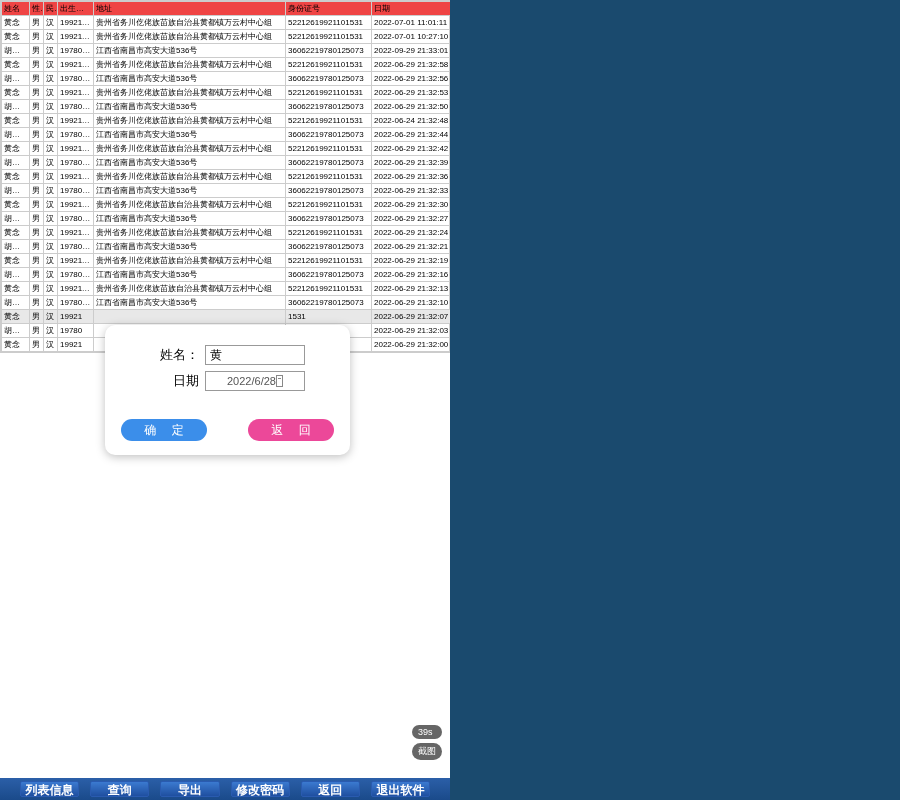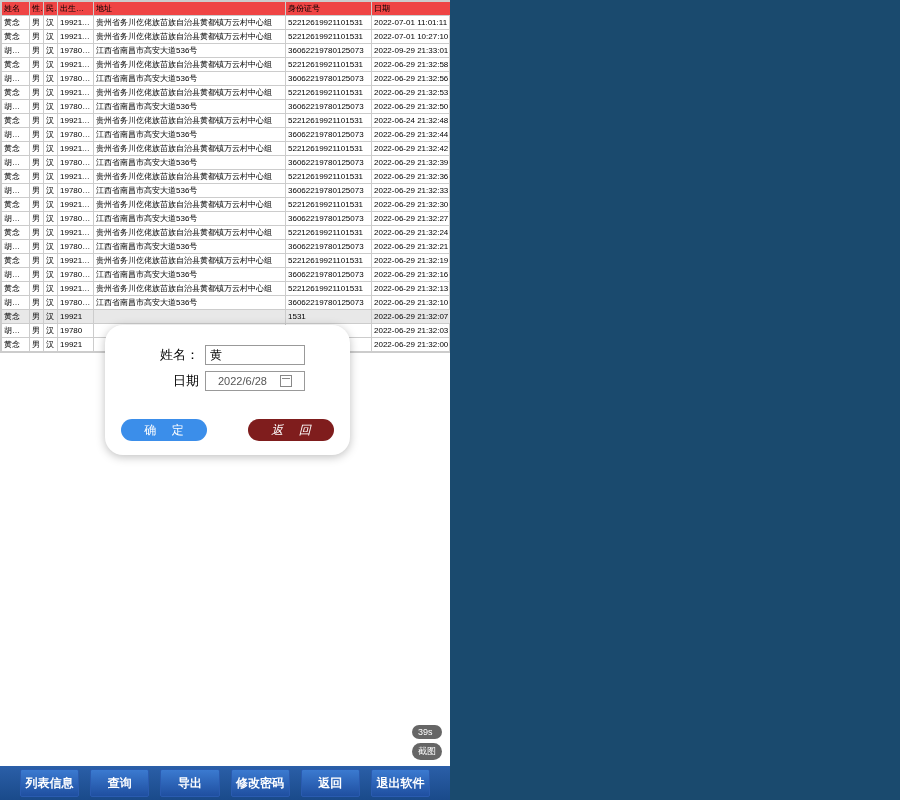--- a/index.html
+++ b/index.html
@@ -12,35 +12,35 @@
   th { background: #ef4444; font-weight: normal; }
   .col-name { width: 28px; }
   .col-sex  { width: 14px; }
   .col-nat  { width: 14px; }
   .col-bir  { width: 36px; }
   .col-addr { width: 192px; }
   .col-id   { width: 86px; }
   .col-date { width: 80px; }
   tr.selected td { background: #e8e8e8; }
 
-  .bottom-bar { position: absolute; left: 0; right: 0; bottom: 0; height: 34px; display: flex; gap: 11px; background: linear-gradient(#2b5fa8,#1a4a8a); padding: 3px 20px; }
+  .bottom-bar { position: absolute; left: 0; right: 0; bottom: 0; height: 22px; display: flex; gap: 11px; background: linear-gradient(#2b5fa8,#1a4a8a); padding: 3px 20px; }
   .bottom-bar button { flex: 1; background: linear-gradient(#3b7ad0,#1f4fa0); color: #fff; border: 1px solid #2a5bb0; font-size: 12px; font-weight: bold; border-radius: 2px; cursor: pointer; }
 
-  .dialog { position: absolute; background: #fff; border-radius: 18px; box-shadow: 0 2px 10px rgba(0,0,0,0.25); padding: 14px 16px 14px 16px; }
+  .dialog { position: absolute; background: #fff; border-radius: 10px; box-shadow: 0 2px 10px rgba(0,0,0,0.25); padding: 14px 16px 14px 16px; }
   .dialog .row { display: flex; align-items: center; margin: 6px 0; gap: 6px; }
   .dialog label { width: 78px; text-align: right; font-size: 13px; }
   .dialog input { border: 1px solid #999; padding: 2px 4px; font-size: 12px; height: 20px; }
   .btn-row { display: flex; justify-content: space-between; margin-top: 28px; gap: 30px; }
   .btn-row button { width: 86px; height: 22px; border: none; border-radius: 11px; font-size: 12px; letter-spacing: 6px; text-indent: 6px; cursor: pointer; }
   .btn-ok { background: #3b8eea; color: #fff; }
-  .btn-back { background: #7f1d1d; color: #fff; font-style: italic; }
+  .btn-back { background: #ec4899; color: #fff; }
 
   .search-dialog { left: 105px; top: 325px; width: 245px; }
 
-  .date-input { width: 100px; border:1px solid #999; display:flex; align-items:center; padding:0 12px; height:20px; font-size:11px; color:#555; justify-content:space-between;}
+  .date-input { width: 100px; border:1px solid #999; display:flex; align-items:center; padding:0 21px; height:20px; font-size:11px; color:#555; justify-content:space-between;}
   .cal-icon { width:12px; height:12px; border:1px solid #888; display:inline-block; position:relative;}
   .cal-icon::before{content:""; position:absolute; top:2px; left:1px; right:1px; height:1px; background:#888;}
 
   .capture-badge { position:absolute; right:8px; bottom:40px; display:flex; gap:4px;flex-direction:column; }
   .capture-badge span { background:rgba(0,0,0,0.6); color:#fff; border-radius:10px; padding:2px 6px; font-size:9px; }
 </style>
 </head>
 <body>
 
 <div class="left-pane">

